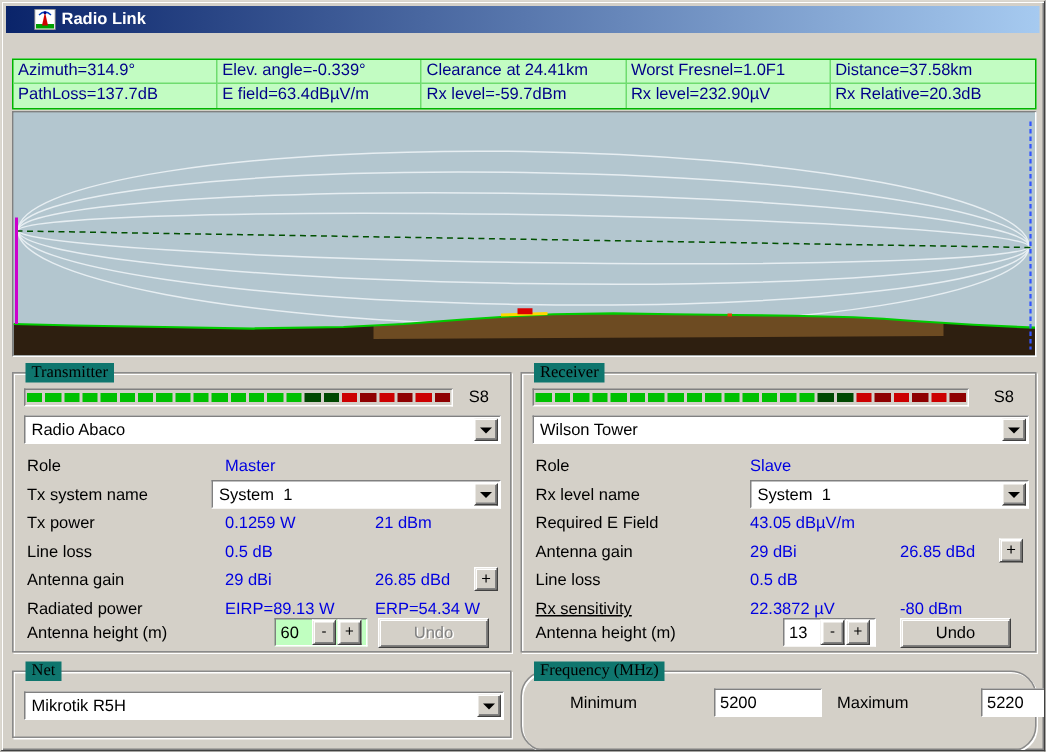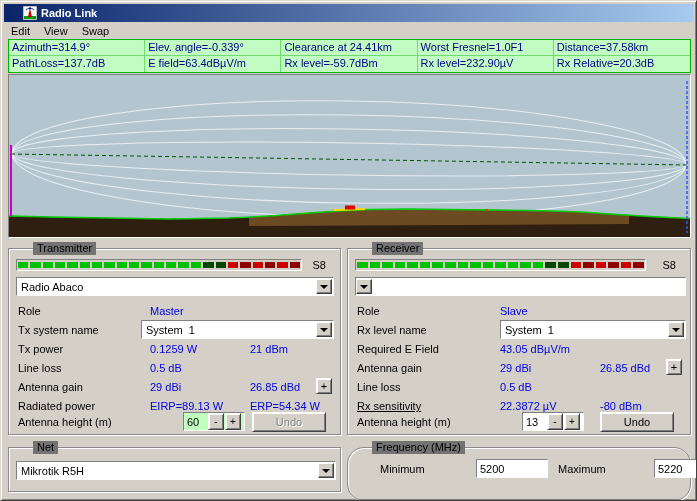--- a/index.html
+++ b/index.html
@@ -47,22 +47,22 @@
     background: #b3c6cf;
   }
   .chart svg { display: block; width: 100%; height: 100%; }
 
   
   .group {
     position: absolute; border: 1px solid #8a8a8a;
     box-shadow: 1px 1px 0 #ffffff, inset 1px 1px 0 #ffffff;
   }
   .group-title {
-    position: absolute; top: -7px; left: 24px; background: #737373;
-    font-size: 11px; padding: 0 4px; line-height: 13px; white-space: nowrap;
+    position: absolute; top: -7px; left: 8px; background: #0f766e;
+    font-size: 11px; padding: 0 4px; line-height: 13px; white-space: nowrap; font-family: Liberation Serif, serif;
   }
   .tx-group { left: 7px;  top: 247px; width: 333px; height: 187px; }
   .rx-group { left: 346px; top: 247px; width: 344px; height: 187px; }
   .net-group { left: 7px;  top: 446px; width: 333px; height: 45px; }
   .freq-group { left: 346px; top: 446px; width: 344px; height: 54px; border-radius: 17px; }
 
   .lbl { position: absolute; font-size: 11px; color: #000; white-space: nowrap; }
   .val { position: absolute; font-size: 11px; color: #0000e0; white-space: pre; }
 
   
@@ -125,25 +125,20 @@
         <rect x="0" y="0" width="14" height="14" fill="#ffffff" stroke="#808080"></rect>
         <rect x="1" y="10" width="12" height="3" fill="#00a000"></rect>
         <polygon points="7,2 5,11 9,11" fill="#d00000"></polygon>
         <path d="M3,4 Q7,0 11,4" stroke="#0040c0" fill="none" stroke-width="1"></path>
         <circle cx="7" cy="2.5" r="1" fill="#000080"></circle>
       </svg>
     </span>
     <span class="title-text">Radio Link</span>
   </div>
 
-  <div class="menubar">
-    <span class="menu-item">Edit</span>
-    <span class="menu-item">View</span>
-    <span class="menu-item">Swap</span>
-  </div>
 
   <div class="infopanel">
     <div class="info-cell">Azimuth=314.9°</div>
     <div class="info-cell">Elev. angle=-0.339°</div>
     <div class="info-cell">Clearance at 24.41km</div>
     <div class="info-cell">Worst Fresnel=1.0F1</div>
     <div class="info-cell">Distance=37.58km</div>
     <div class="info-cell">PathLoss=137.7dB</div>
     <div class="info-cell">E field=63.4dBµV/m</div>
     <div class="info-cell">Rx level=-59.7dBm</div>
@@ -272,20 +267,21 @@
         <span class="seg seg-red"></span>
         <span class="seg seg-red"></span>
         <span class="seg seg-red"></span>
         <span class="seg seg-red"></span>
         <span class="seg seg-red"></span>
         <span class="seg seg-red"></span>
       </div>
     <span class="s8">S8</span>
 
     <div class="combo" style="left:7px; top:28px; width:331px;">
+      <span class="combo-text">Wilson Tower</span>
       <span class="combo-btn">
           <span class="arrow-down"></span>
         </span>
     </div>
 
     <span class="lbl" style="left:9px; top:56px;">Role</span>
     <span class="val" style="left:152px; top:56px;">Slave</span>
 
     <span class="lbl" style="left:9px; top:75px;">Rx level name</span>
     <div class="combo" style="left:152px; top:71px; width:186px;">

